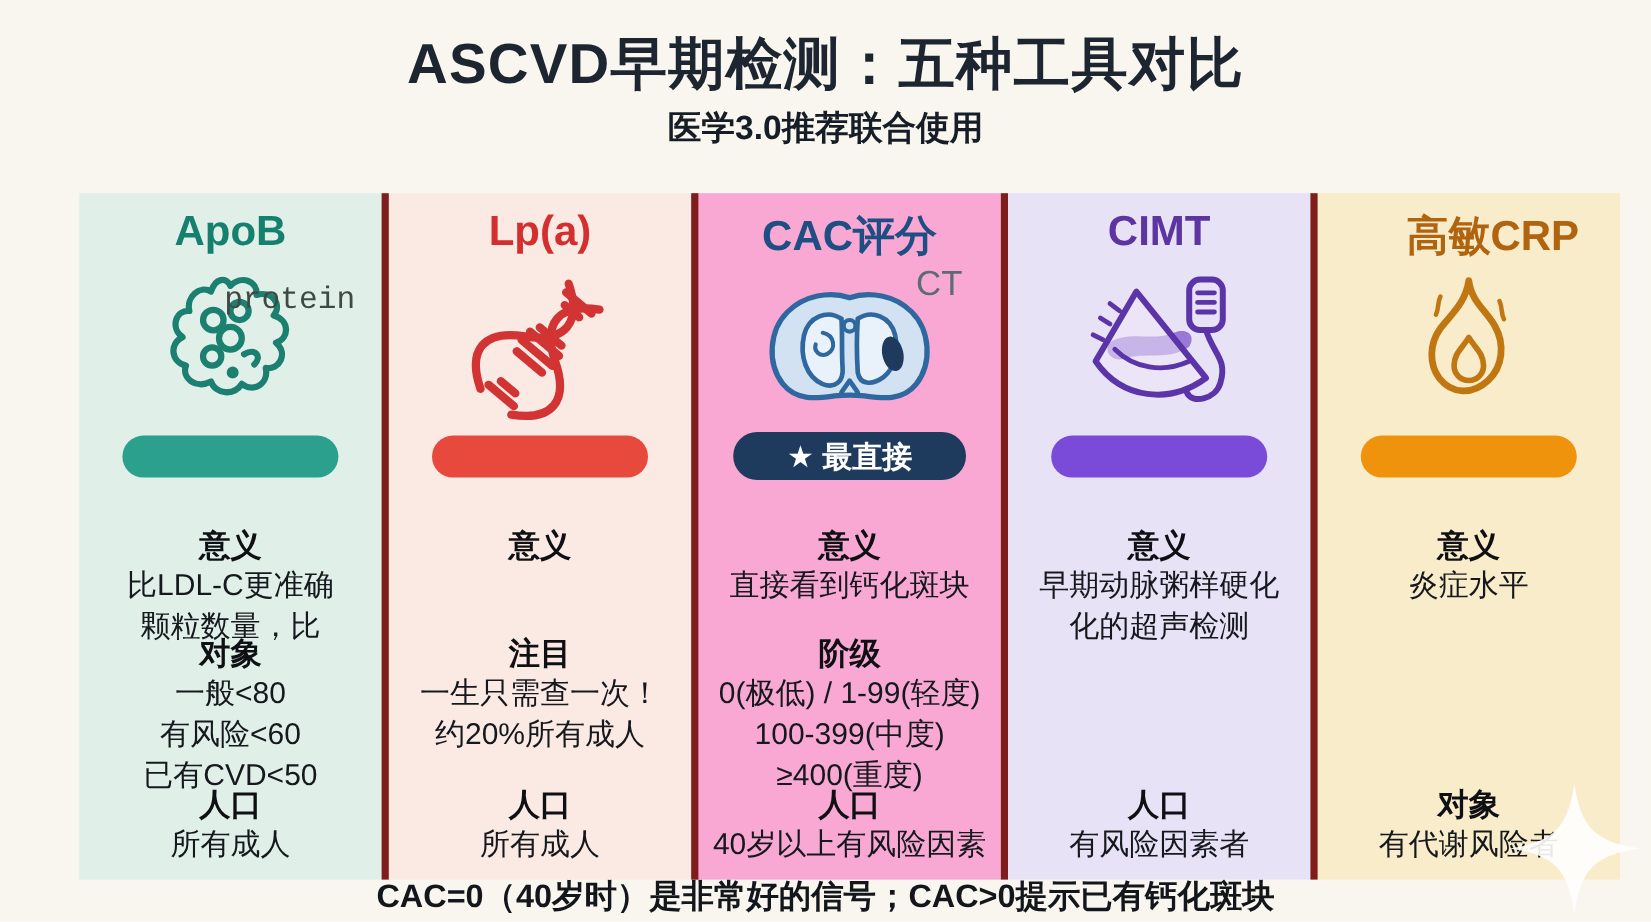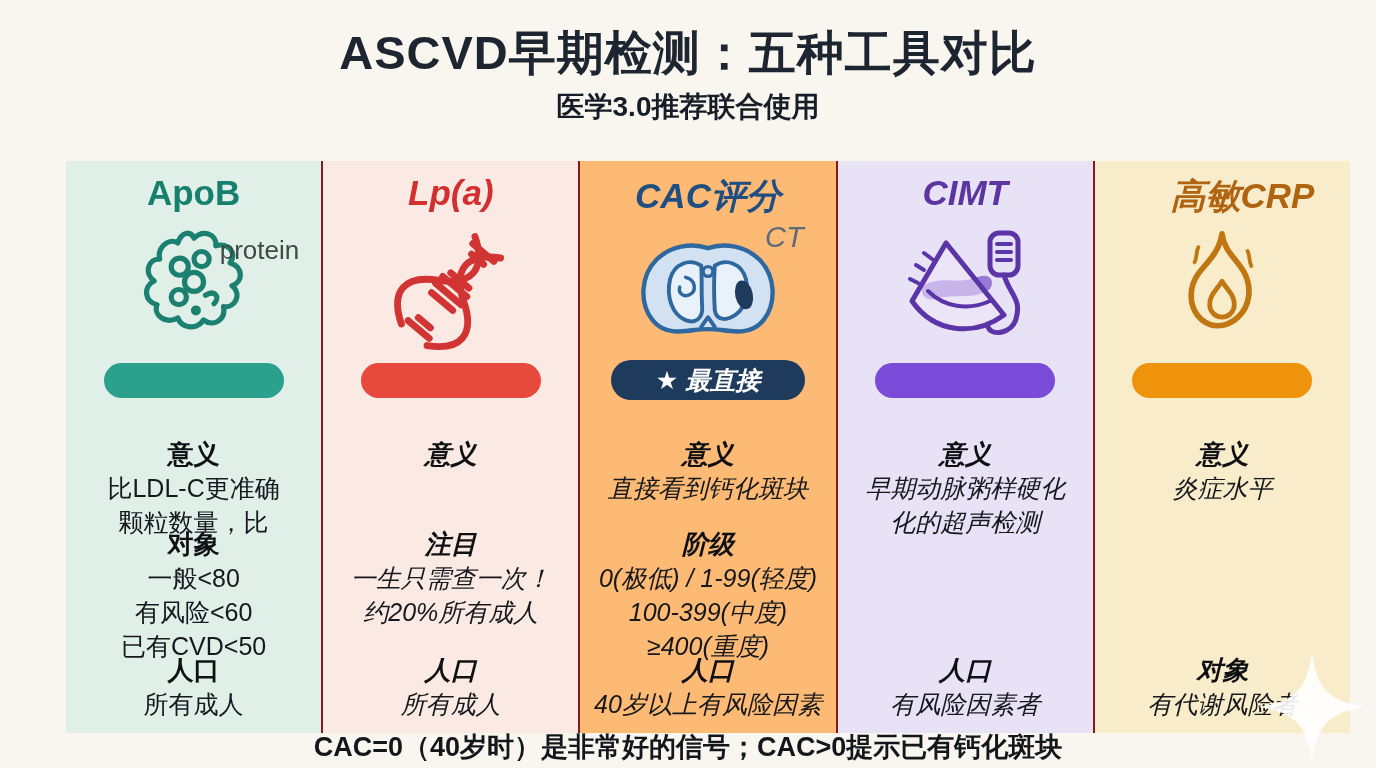--- a/index.html
+++ b/index.html
@@ -16,39 +16,39 @@
   }
   .subtitle{
     position:absolute;top:88px;left:0;width:100%;text-align:center;
     font-size:28px;font-weight:600;color:#161d27;
   }
   .columns{
     position:absolute;left:66px;top:161px;width:1284px;height:572px;
     display:flex;
   }
   .column{position:relative;flex:1 1 0;}
-  .column + .column{border-left:2px solid #7f1d1d;font-style:italic;}
+  .column + .column{border-left:6px solid #7f1d1d;}
   .c1{background:#e1efe9;}
   .c2{background:#fbeae4;}
-  .c3{background:#fdba74;}
+  .c3{background:#f9a8d4;}
   .c4{background:#e8e2f7;}
   .c5{background:#f9ecca;}
   .col-title{
     position:absolute;top:12px;left:0;right:0;text-align:center;
     font-size:35px;font-weight:800;
   }
   .c1 .col-title{color:#15806d;}
   .c2 .col-title{color:#d32f2f;}
   .c3 .col-title{color:#1e4e82;}
   .c4 .col-title{color:#5c35a0;}
   .c5 .col-title{color:#b06410;margin-left:40px;}
   .icon-area{position:absolute;top:58px;left:0;right:0;height:146px;}
   .icon-area svg{display:block;margin:4px auto 0;}
   .icon-label{position:absolute;font-size:26px;font-weight:400;}
-  .c1 .icon-label{top:16px;right:22px;color:#3f4a45;}
+  .c1 .icon-label{top:16px;right:22px;color:#3f4a45;font-family:Liberation Mono, monospace;}
   .c3 .icon-label{top:2px;right:32px;color:#5d6b79;font-size:29px;}
   .pill{
     position:absolute;top:202px;left:50%;transform:translateX(-50%);
     width:180px;height:35px;border-radius:18px;
   }
   .c1 .pill{background:#2aa08d;}
   .c2 .pill{background:#e74a3c;}
   .c3 .pill{
     background:#1e3a5c;width:auto;min-width:150px;height:40px;border-radius:21px;
     display:flex;align-items:center;justify-content:center;padding:0 22px;

